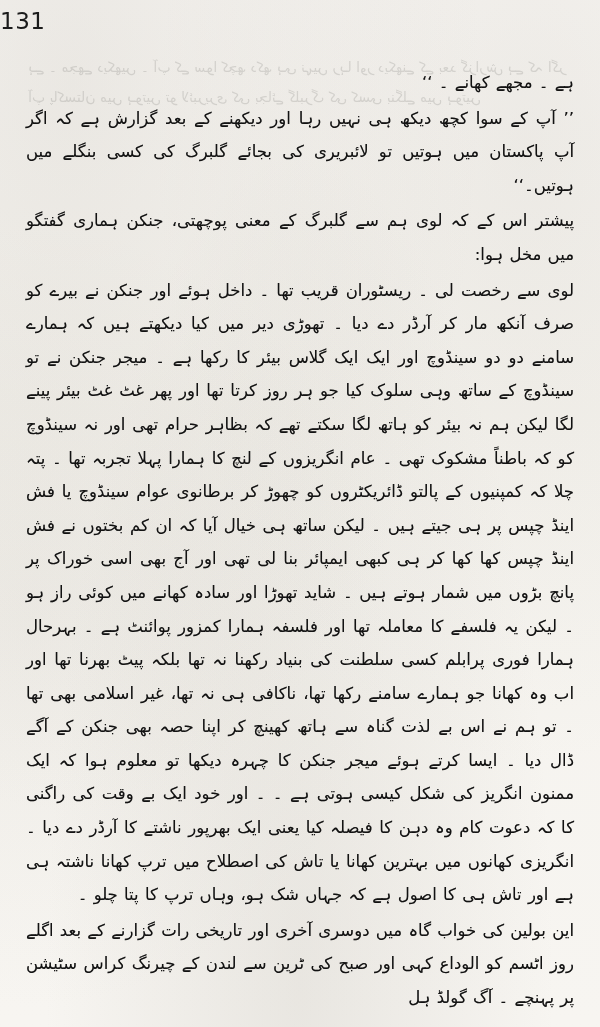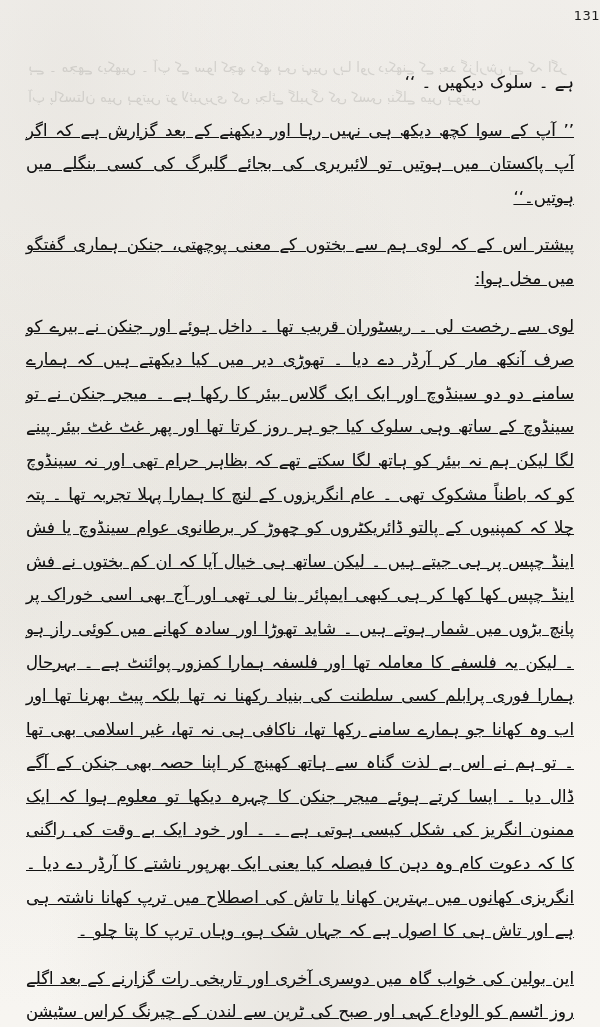--- a/index.html
+++ b/index.html
@@ -42,23 +42,23 @@
     direction: rtl;
     pointer-events: none;
     overflow: hidden;
     filter: blur(0.4px);
   }
   .page-number {
     position: absolute;
     top: 8px;
     left: 0;
     right: 0;
-    text-align: right;
+    text-align: left;
     font-family: "DejaVu Sans", sans-serif;
-    font-size: 13px;
+    font-size: 23px;
     color: #1b1b1b;
     letter-spacing: 0.5px;
   }
   .body-text {
     position: absolute;
     top: 66px;
     left: 26px;
     right: 26px;
     direction: rtl;
     text-align: justify;
@@ -66,40 +66,39 @@
     color: #121212;
     font-family: "DejaVu Sans", sans-serif;
     font-size: 16.5px;
     line-height: 33.6px;
     word-spacing: 1px;
   }
   .body-text p {
     margin: 0 0 0 0;
   }
   .body-text p + p {
-    margin-top: 14px;
-    text-decoration: underline;
+    margin-top: 2px;
   }
   
   .body-text {
     text-shadow: 0 0 0.3px rgba(0,0,0,0.35);
   }
 </style>
 </head>
 <body>
 
 <div class="page">
 
   <div class="paper-texture"></div>
 
   <div class="bleed">ہے ۔ مجھے دیکھیں ۔ آپ کے سوا کچھ دکھ ہی نہیں رہا اور دیکھنے کے بعد گزارش ہے کہ اگر آپ پاکستان میں ہوتیں تو لائبریری کی بجائے گلبرگ کی کسی بنگلے میں ہوتیں</div>
 
   <div class="page-number">131</div>
 
   <div class="body-text">
-    <p>ہے ۔ سلوک دیکھیں ۔ ‘‘</p>
+    <p>ہے ۔ مجھے کھانے ۔ ‘‘</p>
     <p>’’ آپ کے سوا کچھ دیکھ ہی نہیں رہا اور دیکھنے کے بعد گزارش ہے کہ اگر آپ پاکستان میں ہوتیں تو لائبریری کی بجائے گلبرگ کی کسی بنگلے میں ہوتیں۔‘‘</p>
-    <p>پیشتر اس کے کہ لوی ہم سے بختوں کے معنی پوچھتی، جنکن ہماری گفتگو میں مخل ہوا:</p>
+    <p>پیشتر اس کے کہ لوی ہم سے گلبرگ کے معنی پوچھتی، جنکن ہماری گفتگو میں مخل ہوا:</p>
     <p>لوی سے رخصت لی ۔ ریسٹوران قریب تھا ۔ داخل ہوئے اور جنکن نے بیرے کو صرف آنکھ مار کر آرڈر دے دیا ۔ تھوڑی دیر میں کیا دیکھتے ہیں کہ ہمارے سامنے دو دو سینڈوچ اور ایک ایک گلاس بیئر کا رکھا ہے ۔ میجر جنکن نے تو سینڈوچ کے ساتھ وہی سلوک کیا جو ہر روز کرتا تھا اور پھر غٹ غٹ بیئر پینے لگا لیکن ہم نہ بیئر کو ہاتھ لگا سکتے تھے کہ بظاہر حرام تھی اور نہ سینڈوچ کو کہ باطناً مشکوک تھی ۔ عام انگریزوں کے لنچ کا ہمارا پہلا تجربہ تھا ۔ پتہ چلا کہ کمپنیوں کے پالتو ڈائریکٹروں کو چھوڑ کر برطانوی عوام سینڈوچ یا فش اینڈ چپس پر ہی جیتے ہیں ۔ لیکن ساتھ ہی خیال آیا کہ ان کم بختوں نے فش اینڈ چپس کھا کھا کر ہی کبھی ایمپائر بنا لی تھی اور آج بھی اسی خوراک پر پانچ بڑوں میں شمار ہوتے ہیں ۔ شاید تھوڑا اور سادہ کھانے میں کوئی راز ہو ۔ لیکن یہ فلسفے کا معاملہ تھا اور فلسفہ ہمارا کمزور پوائنٹ ہے ۔ بہرحال ہمارا فوری پرابلم کسی سلطنت کی بنیاد رکھنا نہ تھا بلکہ پیٹ بھرنا تھا اور اب وہ کھانا جو ہمارے سامنے رکھا تھا، ناکافی ہی نہ تھا، غیر اسلامی بھی تھا ۔ تو ہم نے اس بے لذت گناہ سے ہاتھ کھینچ کر اپنا حصہ بھی جنکن کے آگے ڈال دیا ۔ ایسا کرتے ہوئے میجر جنکن کا چہرہ دیکھا تو معلوم ہوا کہ ایک ممنون انگریز کی شکل کیسی ہوتی ہے ۔ ۔ اور خود ایک بے وقت کی راگنی کا کہ دعوت کام وہ دہن کا فیصلہ کیا یعنی ایک بھرپور ناشتے کا آرڈر دے دیا ۔ انگریزی کھانوں میں بہترین کھانا یا تاش کی اصطلاح میں ترپ کھانا ناشتہ ہی ہے اور تاش ہی کا اصول ہے کہ جہاں شک ہو، وہاں ترپ کا پتا چلو ۔</p>
     <p>این بولین کی خواب گاہ میں دوسری آخری اور تاریخی رات گزارنے کے بعد اگلے روز اٹسم کو الوداع کہی اور صبح کی ٹرین سے لندن کے چیرنگ کراس سٹیشن پر پہنچے ۔ آگ گولڈ ہل</p>
   </div>
 
 </div>
 
 </body></html>

